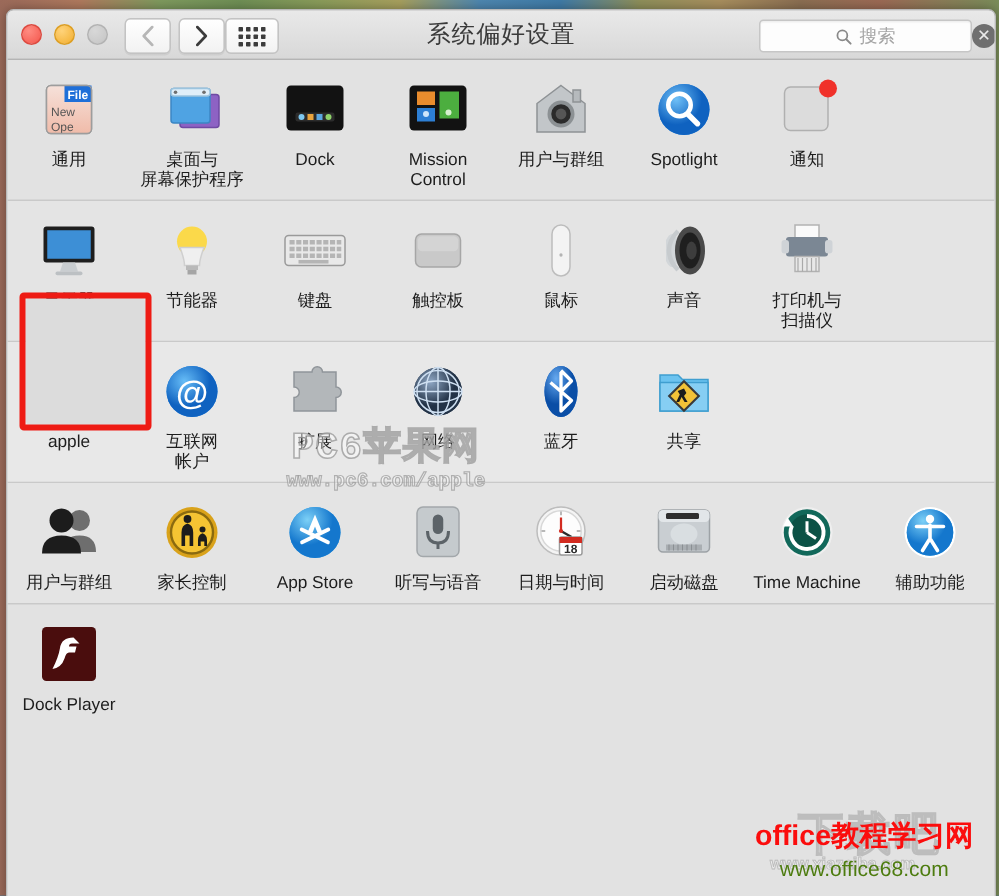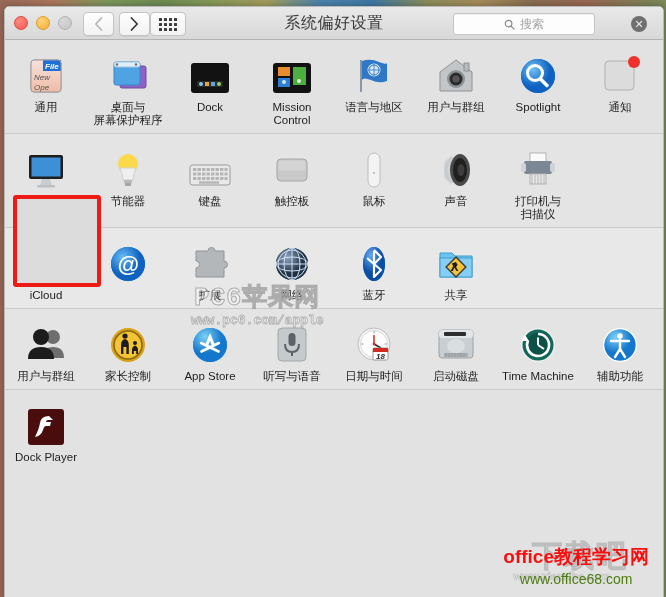--- a/index.html
+++ b/index.html
@@ -48,21 +48,21 @@
     border:1px solid #c3c3c3;
     display:flex;align-items:center;justify-content:center;
   }
   .dotgrid{display:grid;grid-template-columns:repeat(4,3px);grid-template-rows:repeat(3,3px);gap:2px;}
   .dotgrid i{display:block;width:3px;height:3px;background:#3c3c3c;border-radius:.5px;}
   .wintitle{
     position:absolute;left:0;right:0;top:0;height:32px;
     display:flex;align-items:center;justify-content:center;
     font-size:16px;color:#3a3a3a;letter-spacing:.5px;
   }
-  .searchwrap{position:absolute;right:20px;top:6px;display:flex;align-items:center;gap:36px;}
+  .searchwrap{position:absolute;right:3px;top:6px;display:flex;align-items:center;}
   .searchfield{
     width:140px;height:20px;border-radius:3px;
     background:#fdfdfd;border:1px solid #c6c6c6;
     display:flex;align-items:center;justify-content:center;gap:5px;
     box-shadow:inset 0 1px 1px rgba(0,0,0,.06);
   }
   .searchfield .mag{width:11px;height:11px;}
   .searchph{font-size:12px;color:#a4a4a4;}
   .clearbtn{
     margin-left:-4px;width:16px;height:16px;border-radius:50%;
@@ -73,21 +73,21 @@
   .content{position:relative;height:559px;background:#e2e2e2;}
   .row{position:relative;display:flex;padding:0;}
   .row.alt{background:#e4e4e4;}
   .row.lite{background:#e8e8e8;}
   .sep{height:1px;background:#c9c9c9;}
   .cell{
     width:82px;padding-top:9px;padding-bottom:6px;
     display:flex;flex-direction:column;align-items:center;
     position:relative;
   }
-  .cell .ico{width:48px;height:48px;display:flex;align-items:flex-end;justify-content:center;font-style:italic;}
+  .cell .ico{width:48px;height:48px;display:flex;align-items:center;justify-content:center;}
   .cell .lbl{
     margin-top:4px;font-size:11.5px;color:#1d1d1d;text-align:center;
     line-height:13px;width:82px;
   }
   .ico svg,.ico .shape{display:block;}
   
   .redbox{
     position:absolute;left:8px;top:155px;width:88px;height:92px;
     border:4px solid #ee1b14;border-radius:3px;pointer-events:none;
     box-sizing:border-box;
@@ -257,32 +257,20 @@
             <rect x="23" y="6" width="13" height="18" fill="#4cae3f"></rect>
             <rect x="8" y="17" width="12" height="9" fill="#2d7fd4"></rect>
             <circle cx="14" cy="21" r="2" fill="#cfe6fa"></circle>
             <circle cx="29" cy="20" r="2" fill="#d7f0cf"></circle>
           </svg>
         </div>
         <div class="lbl" style="white-space:pre-line">Mission
 Control</div>
       </div>
 
-      <div class="cell">
-        <div class="ico">
-          <svg width="44" height="42" viewBox="0 0 44 42">
-            <rect x="8" y="5" width="2" height="32" fill="#8a97a5"></rect>
-            <path d="M10 6 q9 -3 17 1 q8 3 8 1 v18 q-8 3 -16 -1 q-8 -3 -9 0 z" fill="#2f78c8"></path>
-            <circle cx="22" cy="15" r="6.5" fill="#d7e7f6"></circle>
-            <circle cx="22" cy="15" r="5" fill="none" stroke="#2f78c8" stroke-width="1"></circle>
-            <path d="M16 15 h12 M22 9 v12" stroke="#2f78c8" stroke-width=".8"></path>
-          </svg>
-        </div>
-        <div class="lbl">语言与地区</div>
-      </div>
 
       <div class="cell">
         <div class="ico">
           <svg width="44" height="42" viewBox="0 0 44 42">
             <path d="M22 5 L38 17 V36 H6 V17 Z" fill="#c2c6c9" stroke="#8e9295"></path>
             <rect x="30" y="8" width="5" height="8" fill="#b6babd" stroke="#8e9295"></rect>
             <circle cx="22" cy="24" r="9" fill="#8c9194"></circle>
             <circle cx="22" cy="24" r="6.5" fill="#2b2b2b"></circle>
             <circle cx="22" cy="24" r="3.6" fill="#565656"></circle>
           </svg>
@@ -438,37 +426,39 @@
     <div class="sep"></div>
 
     <div class="row lite">
       <div class="cell">
         <div class="ico">
           <svg width="44" height="42" viewBox="0 0 44 42">
             <rect x="5" y="5" width="34" height="32" rx="7" fill="#ffffff" stroke="#d2d2d2"></rect>
             <path d="M14 27 q-5 0 -5 -5 q0 -4 4.5 -4.6 q1 -6 7 -6 q5 0 6.5 4.5 q5 -0.5 6 4 q1 7 -6 7 z" fill="#3fb0ef"></path>
           </svg>
         </div>
-        <div class="lbl">iCloud</div>
+        <div class="lbl">apple</div>
       </div>
 
       <div class="cell">
         <div class="ico">
           <svg width="44" height="42" viewBox="0 0 44 42">
             <circle cx="22" cy="21" r="17" fill="#1b7fe0"></circle>
             <circle cx="22" cy="21" r="17" fill="url(#ag)"></circle>
             <defs>
                 <radialGradient id="ag" cx=".35" cy=".3">
                   <stop offset="0" stop-color="#67bdf7"></stop>
                   <stop offset="1" stop-color="#0f62c0"></stop>
                 </radialGradient>
               </defs>
             <text x="22" y="29" font-size="22" font-weight="bold" fill="#ffffff" text-anchor="middle" font-family="'Liberation Sans',sans-serif">@</text>
           </svg>
         </div>
+        <div class="lbl" style="white-space:pre-line">互联网
+帐户</div>
       </div>
 
       <div class="cell">
         <div class="ico">
           <svg width="44" height="42" viewBox="0 0 44 42">
             <path d="M8 8 h12 a3.5 3.5 0 0 1 7 0 h9 v10 a3.5 3.5 0 0 1 0 7 v9 H8 v-9 a3.5 3.5 0 0 0 0 -7 z" fill="#b3b7ba" stroke="#90959a"></path>
           </svg>
         </div>
         <div class="lbl">扩展</div>
       </div>

